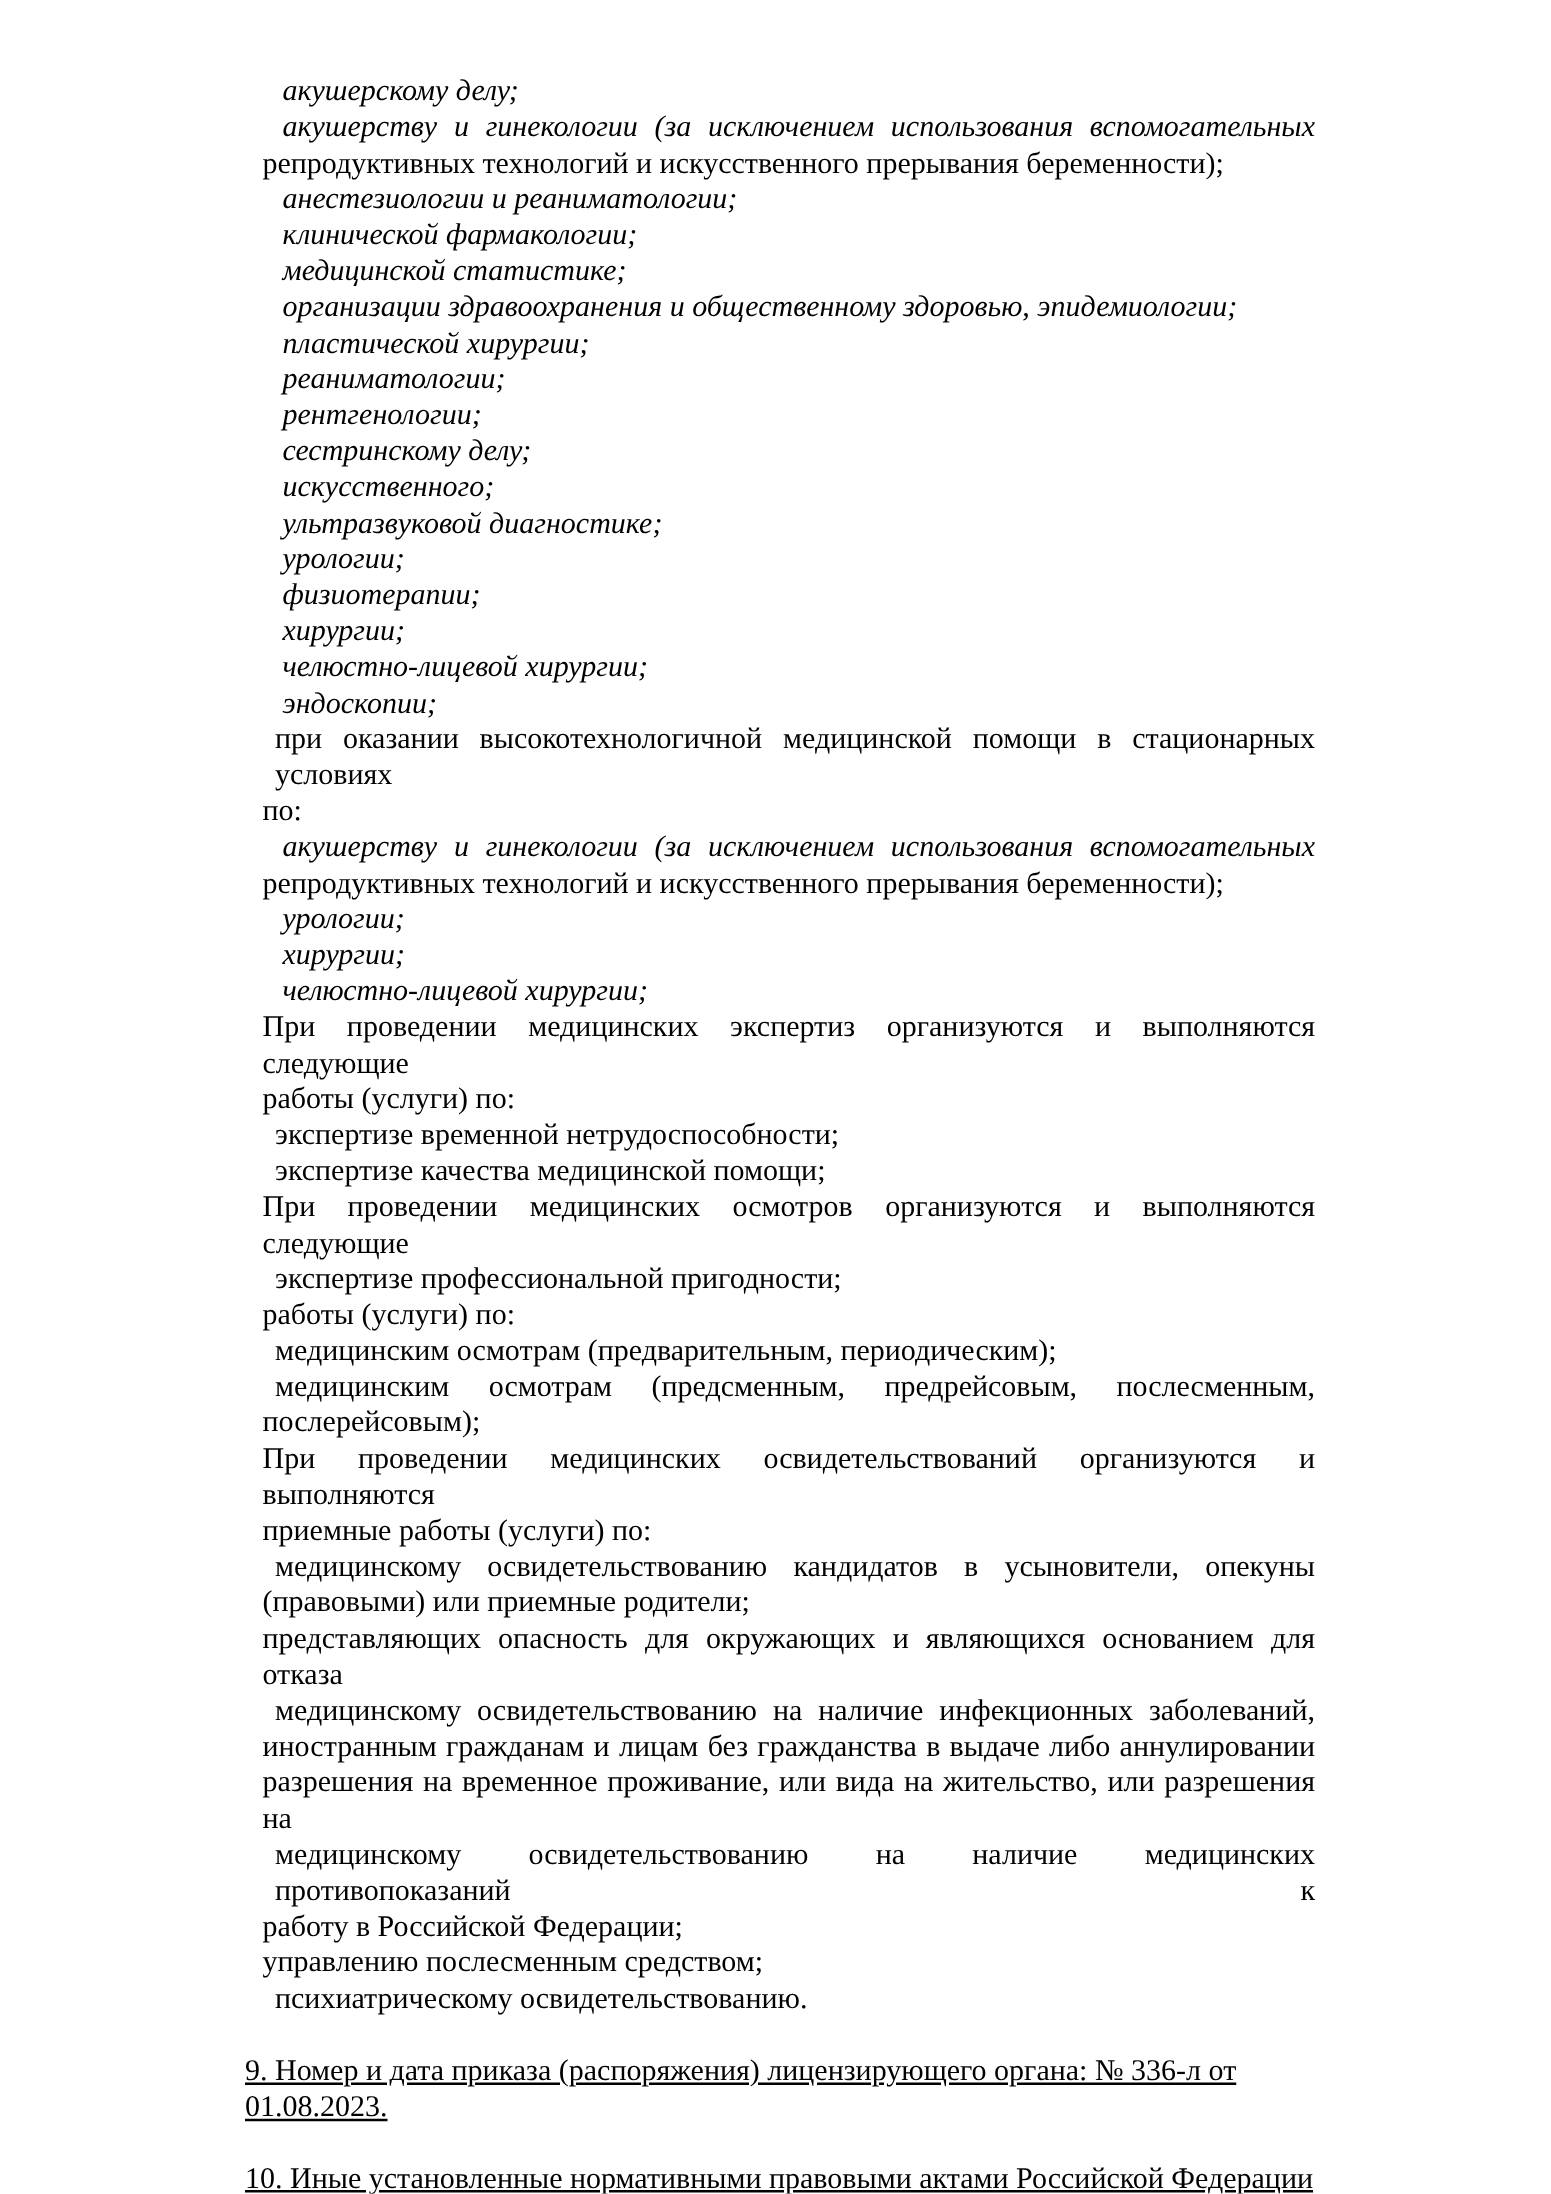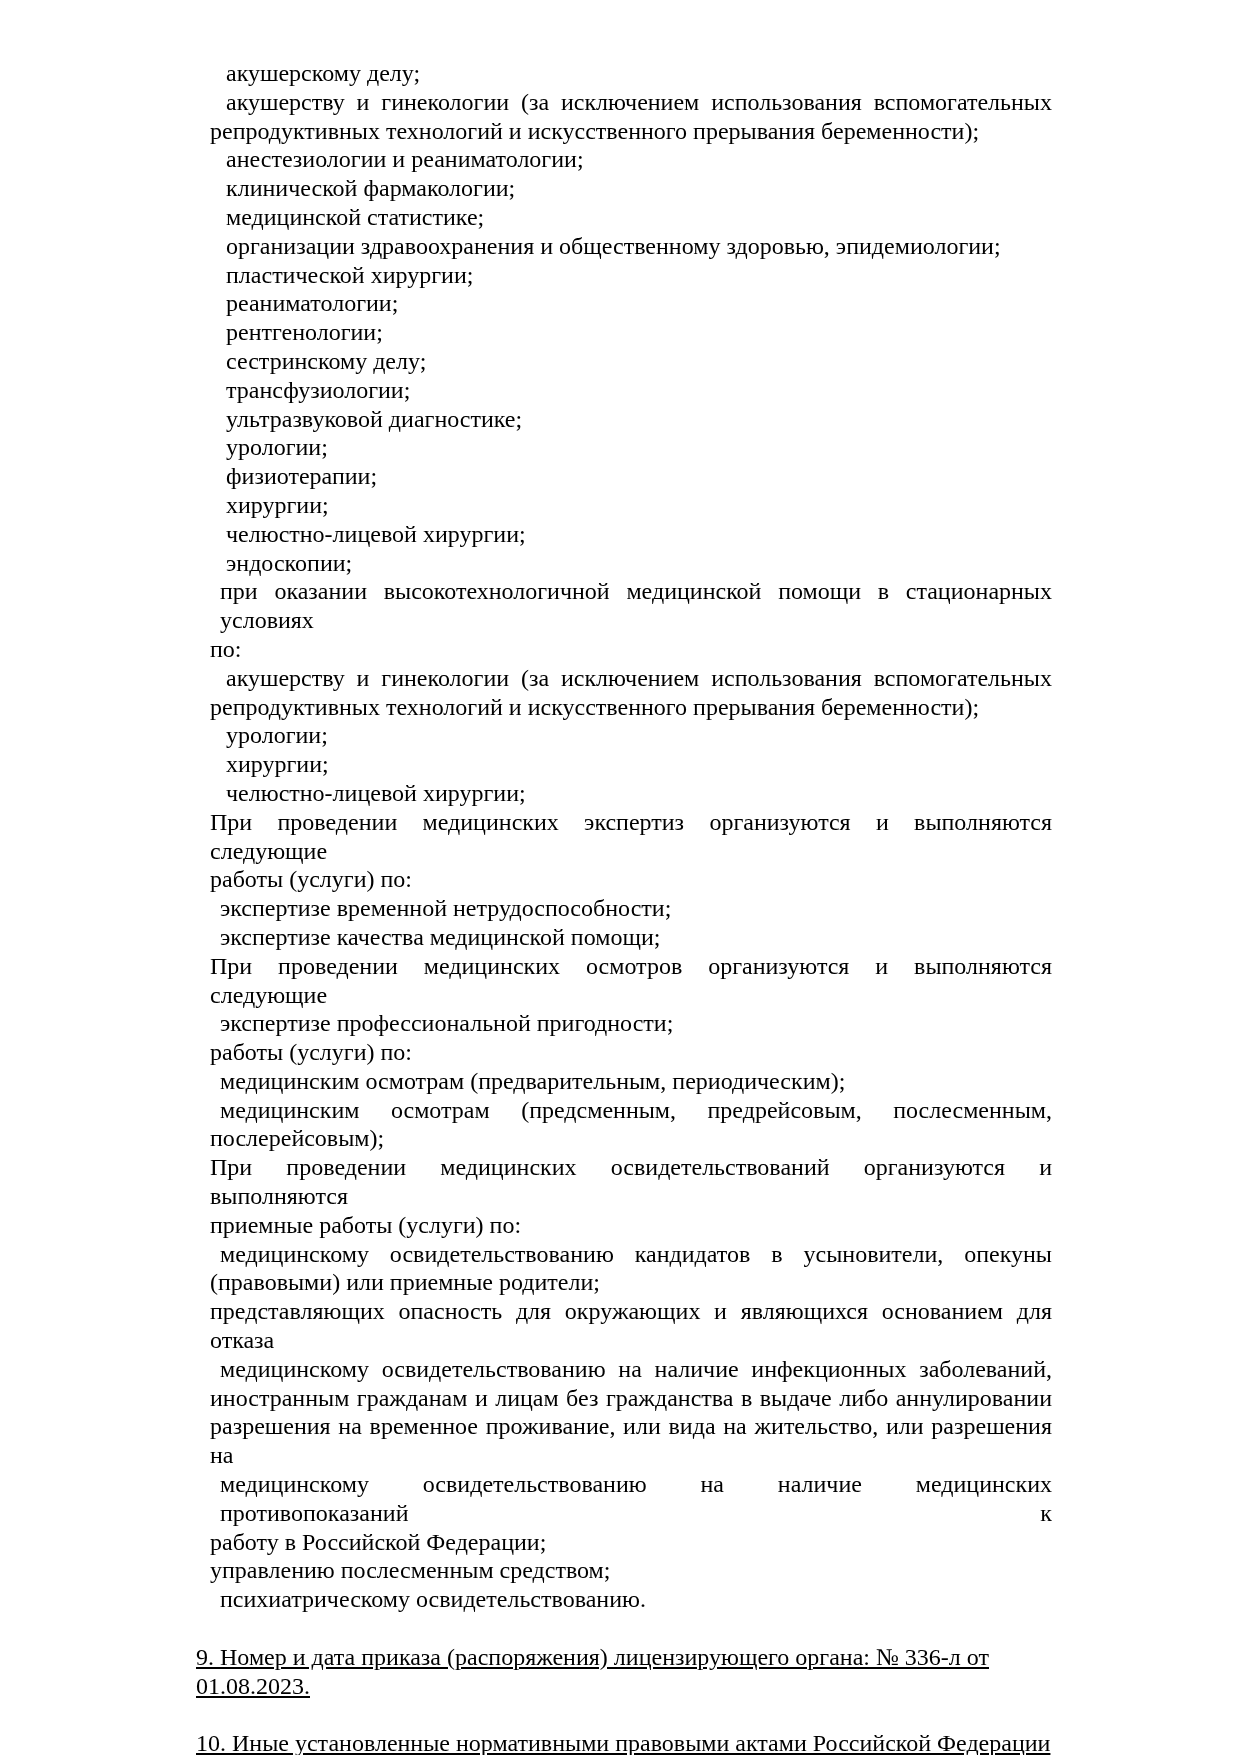--- a/index.html
+++ b/index.html
@@ -25,21 +25,21 @@
     color: #000000;
   }
   .line {
     text-align: left;
     white-space: normal;
   }
   .line.just {
     text-align: justify;
     text-align-last: justify;
   }
-  .line.item { padding-left: 16px; }
+  .line.item { padding-left: 16px; font-style: italic; }
   .line.sub  { padding-left: 10px; }
   .line.flush { padding-left: 0; }
   .line.num  { margin-left: -14px; text-decoration: underline; }
   .line.gap  { margin-top: 28.8px; }
 </style>
 </head>
 <body>
 
 <div class="page" style="background: rgb(255, 255, 255);">
   <div class="textblock" style="color: rgb(0, 0, 0);">
@@ -47,21 +47,21 @@
       <div class="line item just">акушерству и гинекологии (за исключением использования вспомогательных</div>
       <div class="line flush">репродуктивных технологий и искусственного прерывания беременности);</div>
       <div class="line item">анестезиологии и реаниматологии;</div>
       <div class="line item">клинической фармакологии;</div>
       <div class="line item">медицинской статистике;</div>
       <div class="line item">организации здравоохранения и общественному здоровью, эпидемиологии;</div>
       <div class="line item">пластической хирургии;</div>
       <div class="line item">реаниматологии;</div>
       <div class="line item">рентгенологии;</div>
       <div class="line item">сестринскому делу;</div>
-      <div class="line item">трансфузиологии;</div>
+      <div class="line item">искусственного;</div>
       <div class="line item">ультразвуковой диагностике;</div>
       <div class="line item">урологии;</div>
       <div class="line item">физиотерапии;</div>
       <div class="line item">хирургии;</div>
       <div class="line item">челюстно-лицевой хирургии;</div>
       <div class="line item">эндоскопии;</div>
       <div class="line sub just">при оказании высокотехнологичной медицинской помощи в стационарных условиях</div>
       <div class="line flush">по:</div>
       <div class="line item just">акушерству и гинекологии (за исключением использования вспомогательных</div>
       <div class="line flush">репродуктивных технологий и искусственного прерывания беременности);</div>

